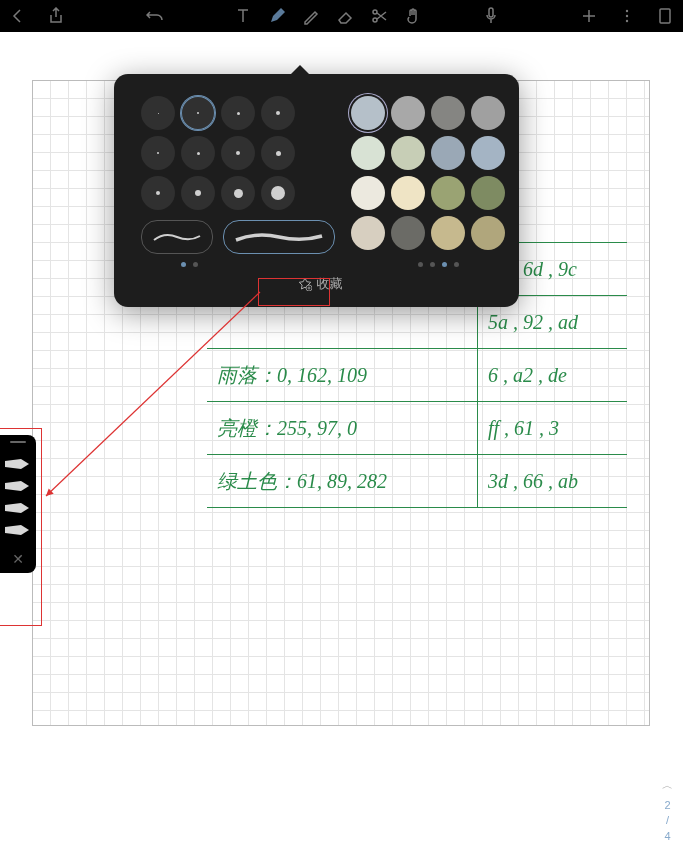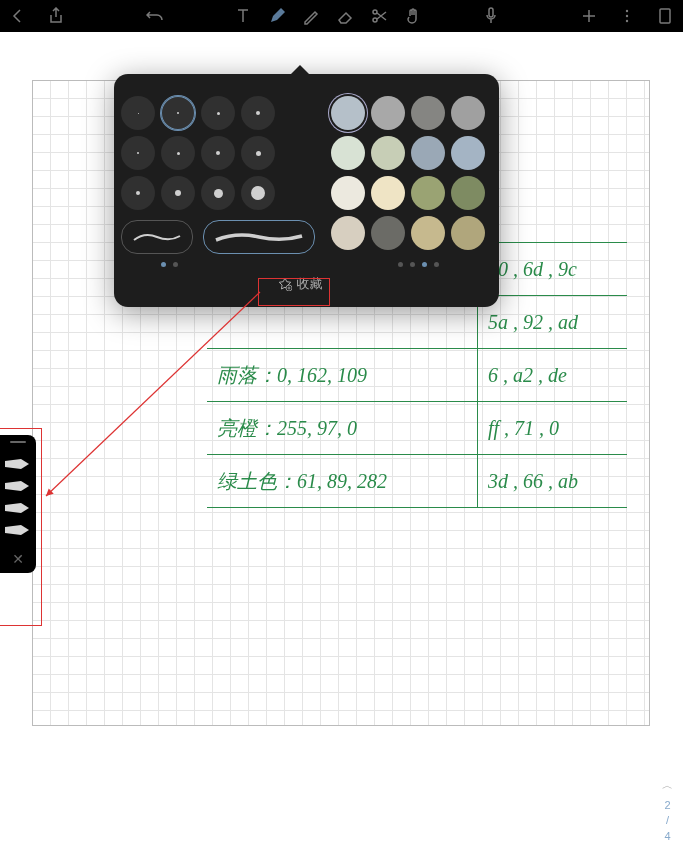--- a/index.html
+++ b/index.html
@@ -80,21 +80,21 @@
   font-style: italic;
 }
 
 .popover {
   position: absolute;
   top: 42px;
   left: 114px;
   width: 358px;
   background: #1d1d1d;
   border-radius: 14px;
-  padding: 22px 20px 14px 7px;
+  padding: 22px 20px 14px 27px;
   box-shadow: 0 6px 30px rgba(0,0,0,0.4);
 }
 .popover::before {
   content: "";
   position: absolute;
   top: -9px;
   left: 176px;
   border-left: 10px solid transparent;
   border-right: 10px solid transparent;
   border-bottom: 10px solid #1d1d1d;
@@ -315,21 +315,21 @@
       <div class="hand-row">
         <div class="hand-cell-left"></div>
         <div class="hand-cell-right">5a , 92 , ad</div>
       </div>
       <div class="hand-row">
         <div class="hand-cell-left">雨落：0, 162, 109</div>
         <div class="hand-cell-right">6 , a2 , de</div>
       </div>
       <div class="hand-row">
         <div class="hand-cell-left">亮橙：255, 97, 0</div>
-        <div class="hand-cell-right">ff , 71 , 0</div>
+        <div class="hand-cell-right">ff , 61 , 3</div>
       </div>
       <div class="hand-row">
         <div class="hand-cell-left">绿土色：61, 89, 282</div>
         <div class="hand-cell-right">3d , 66 , ab</div>
       </div>
     </div>
 
   <div class="popover">
     <div class="popgrid">
       <div>

